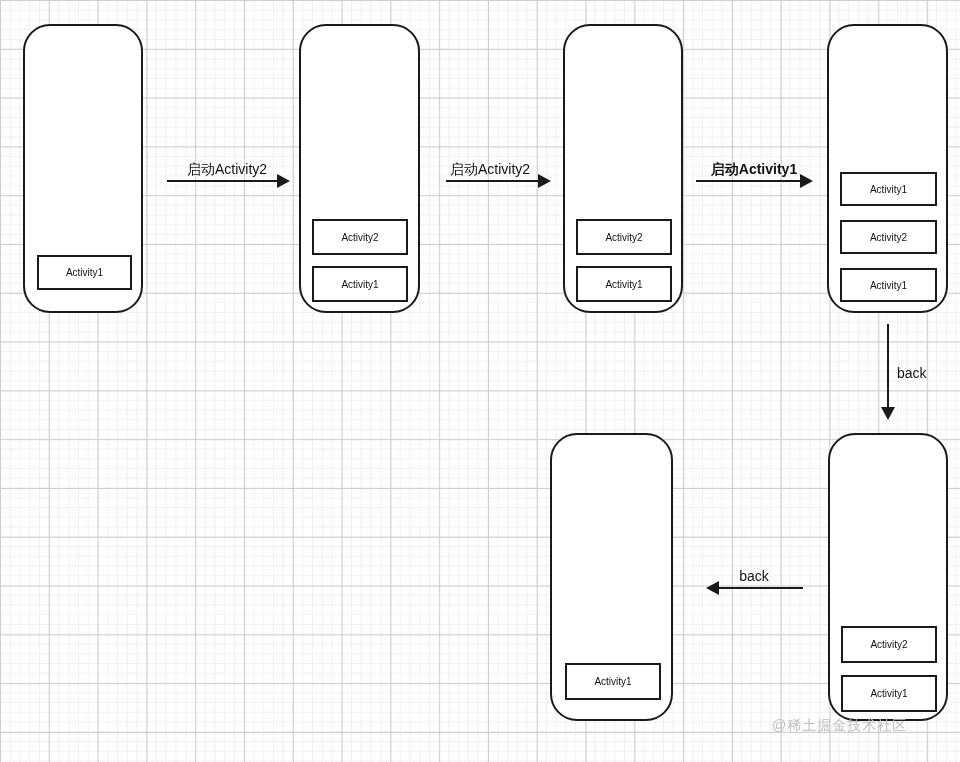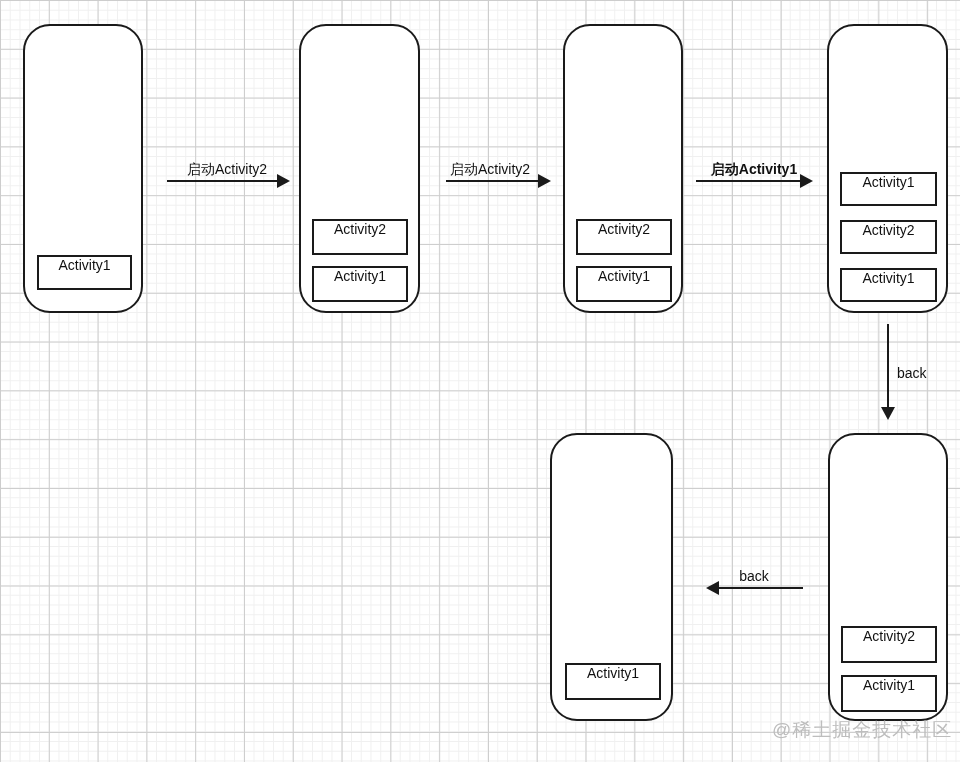--- a/index.html
+++ b/index.html
@@ -21,36 +21,36 @@
     background:#ffffff;
     border:2.5px solid #1a1a1a;
     border-radius:27px;
     box-sizing:border-box;
   }
   .activity{
     position:absolute;
     background:#ffffff;
     border:2px solid #1a1a1a;
     box-sizing:border-box;
-    display:flex;justify-content:center;
-    font-size:14px;color:#111;
+    display:flex;align-items:center;justify-content:center;
+    font-size:10px;color:#111;
   }
   .shaft-h{position:absolute;height:2px;background:#1a1a1a;}
   .shaft-v{position:absolute;width:2px;background:#1a1a1a;}
   .head{position:absolute;width:0;height:0;}
   .head.right{border-left:13px solid #1a1a1a;border-top:7px solid transparent;border-bottom:7px solid transparent;}
   .head.left{border-right:13px solid #1a1a1a;border-top:7px solid transparent;border-bottom:7px solid transparent;}
   .head.down{border-top:13px solid #1a1a1a;border-left:7px solid transparent;border-right:7px solid transparent;}
   .arrow-label{
     position:absolute;font-size:14px;color:#111;
     text-align:center;white-space:nowrap;
   }
   .watermark{
     position:absolute;left:772px;top:717px;
-    font-size:19px;letter-spacing:1px;color:#bdbdbd;
+    font-size:14px;letter-spacing:1px;color:#bdbdbd;
     white-space:nowrap;
   }
 </style>
 </head>
 <body>
 
 <div class="canvas">
 
   <div class="phone" style="left:23px;top:24px;width:120px;height:289px;">
     <div class="activity" style="left:12px;top:229px;width:95px;height:35px;">

